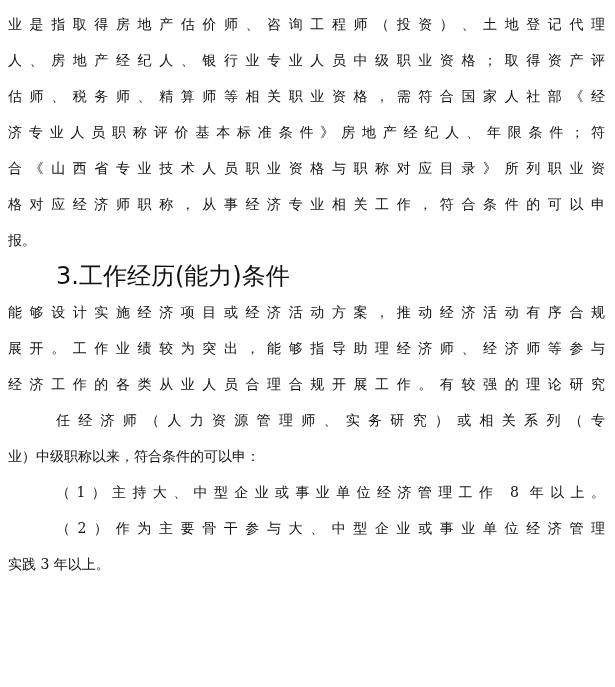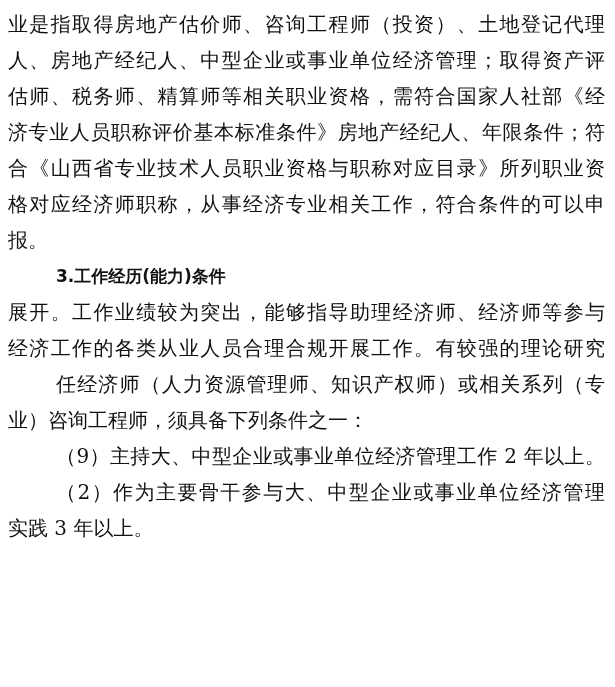--- a/index.html
+++ b/index.html
@@ -1,53 +1,54 @@
 <!DOCTYPE html>
 <html><head>
 <meta charset="utf-8">
 <style>
   html, body { margin: 0; padding: 0; background: #ffffff; }
   body { width: 615px; height: 687px; overflow: hidden; position: relative;
          font-family: "DejaVu Serif", "Liberation Serif", serif; color: #111; }
   .page { position: absolute; left: 8px; top: 6px; width: 597px; }
-  .line { height: 36px; line-height: 36px; font-size: 20px; white-space: nowrap;
+  .line { height: 36px; line-height: 36px; font-size: 14px; white-space: nowrap;
           letter-spacing: 0px; }
   .just { text-align: justify; text-align-last: justify; }
   .indent { padding-left: 48px; }
-  .heading { font-weight: bold; font-family: "DejaVu Sans", "Liberation Sans", sans-serif; font-size: 17px; }
+  .heading { font-weight: normal; font-family: "DejaVu Sans", "Liberation Sans", sans-serif; font-size: 24px; }
 </style>
 </head>
 <body>
 
 <div class="page">
 
   <div>
     <div class="line just">业是指取得房地产估价师、咨询工程师（投资）、土地登记代理</div>
-    <div class="line just">人、房地产经纪人、中型企业或事业单位经济管理；取得资产评</div>
+    <div class="line just">人、房地产经纪人、银行业专业人员中级职业资格；取得资产评</div>
     <div class="line just">估师、税务师、精算师等相关职业资格，需符合国家人社部《经</div>
     <div class="line just">济专业人员职称评价基本标准条件》房地产经纪人、年限条件；符</div>
     <div class="line just">合《山西省专业技术人员职业资格与职称对应目录》所列职业资</div>
     <div class="line just">格对应经济师职称，从事经济专业相关工作，符合条件的可以申</div>
     <div class="line">报。</div>
   </div>
 
   <div class="line indent heading">3.工作经历(能力)条件</div>
 
   <div>
+    <div class="line just">能够设计实施经济项目或经济活动方案，推动经济活动有序合规</div>
     <div class="line just">展开。工作业绩较为突出，能够指导助理经济师、经济师等参与</div>
     <div class="line just">经济工作的各类从业人员合理合规开展工作。有较强的理论研究</div>
   </div>
 
   <div>
-    <div class="line indent just">任经济师（人力资源管理师、知识产权师）或相关系列（专</div>
-    <div class="line">业）咨询工程师，须具备下列条件之一：</div>
+    <div class="line indent just">任经济师（人力资源管理师、实务研究）或相关系列（专</div>
+    <div class="line">业）中级职称以来，符合条件的可以申：</div>
   </div>
 
   <div>
-    <div class="line indent just">（9）主持大、中型企业或事业单位经济管理工作 2 年以上。</div>
+    <div class="line indent just">（1）主持大、中型企业或事业单位经济管理工作 8 年以上。</div>
   </div>
 
   <div>
     <div class="line indent just">（2）作为主要骨干参与大、中型企业或事业单位经济管理</div>
     <div class="line">实践 3 年以上。</div>
   </div>
 
 </div>
 
 </body></html>

